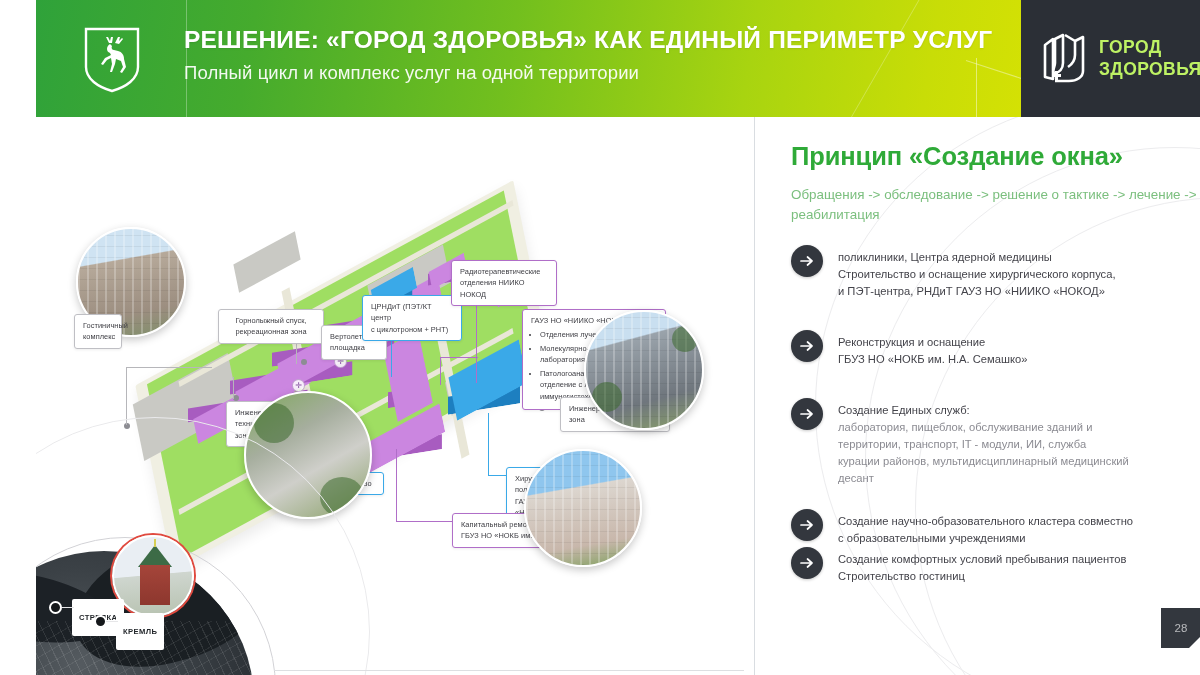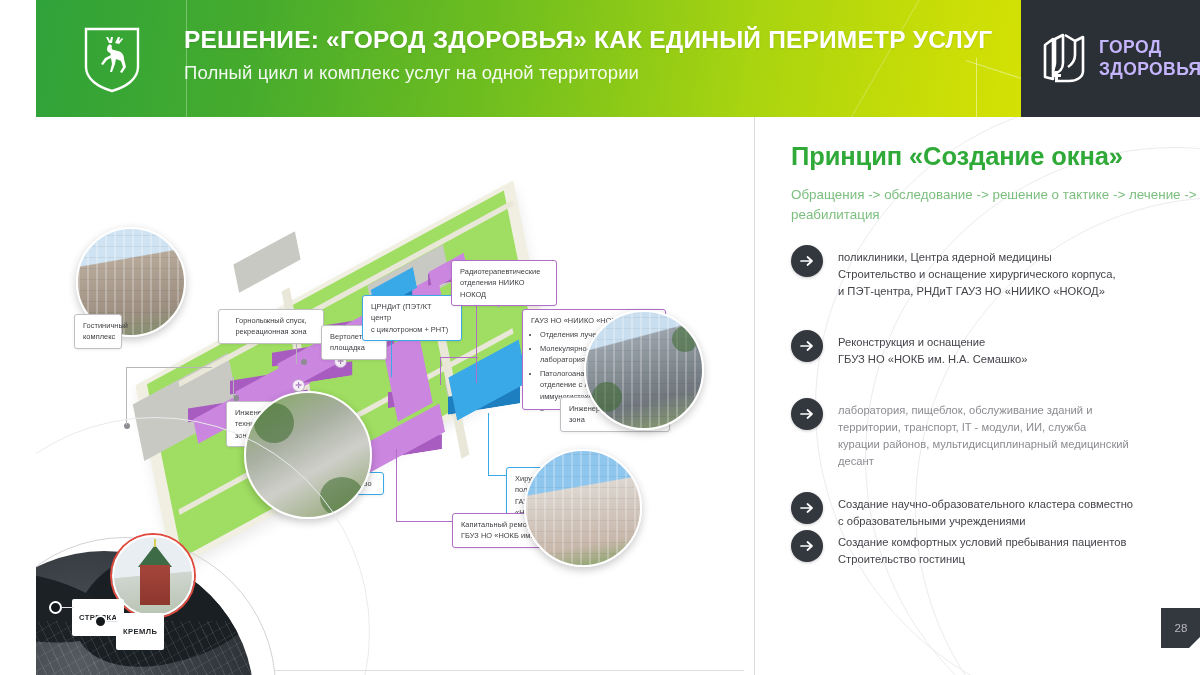--- a/index.html
+++ b/index.html
@@ -77,21 +77,21 @@
 
   .header-dark {
     position: absolute; left: 985px; top: 0;
     width: 215px; height: 117px;
     background: #2b2f36;
     display: flex; align-items: center; gap: 12px;
     padding-left: 20px;
   }
   .logo-mark { width: 46px; height: 52px; flex: 0 0 auto; }
   .logo-words {
-    color: #c4b5fd; font-weight: bold; font-size: 17.5px;
+    color: #bef264; font-weight: bold; font-size: 17.5px;
     line-height: 1.23; letter-spacing: 0.4px;
     font-family: "Liberation Sans", sans-serif;
   }
 
   
   .divider {
     position: absolute; left: 718px; top: 117px;
     width: 1px; height: 558px; background: #d9dde1;
   }
 
@@ -585,20 +585,21 @@
         </div>
       </div>
 
       <div class="bullet" style="margin-bottom:22px;">
         <div class="b-icon">
           <svg width="14" height="12" viewBox="0 0 14 12">
             <path d="M1 6 H11 M7.5 2 L12 6 L7.5 10" stroke="#ffffff" stroke-width="1.7" fill="none" stroke-linecap="round" stroke-linejoin="round"></path>
           </svg>
         </div>
         <div class="b-text">
+          <div>Создание Единых служб:</div>
           <div class="sub">лаборатория, пищеблок, обслуживание зданий и</div>
           <div class="sub">территории, транспорт, IT - модули, ИИ, служба</div>
           <div class="sub">курации районов, мультидисциплинарный медицинский</div>
           <div class="sub">десант</div>
         </div>
       </div>
 
       <div class="bullet">
         <div class="b-icon">
           <svg width="14" height="12" viewBox="0 0 14 12">

